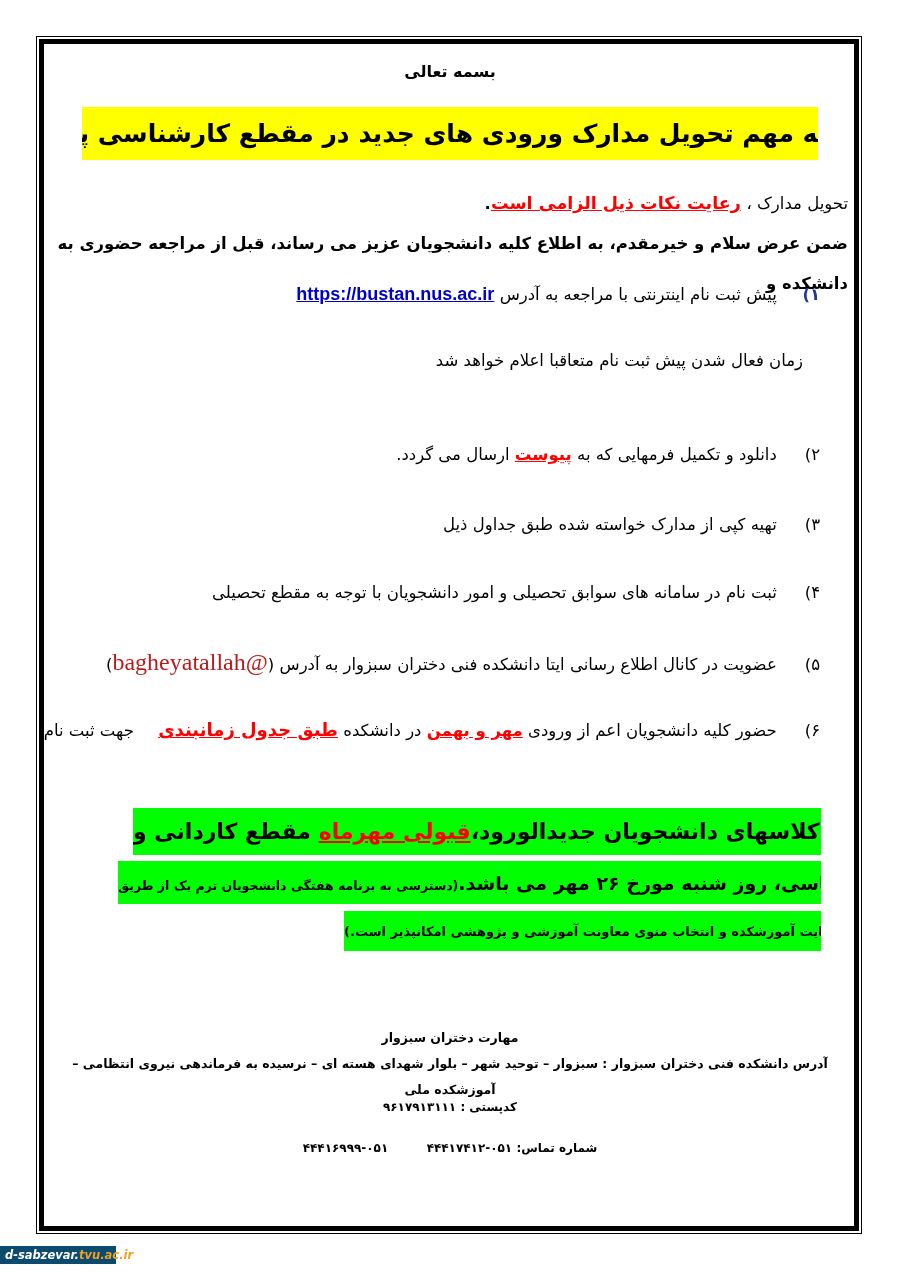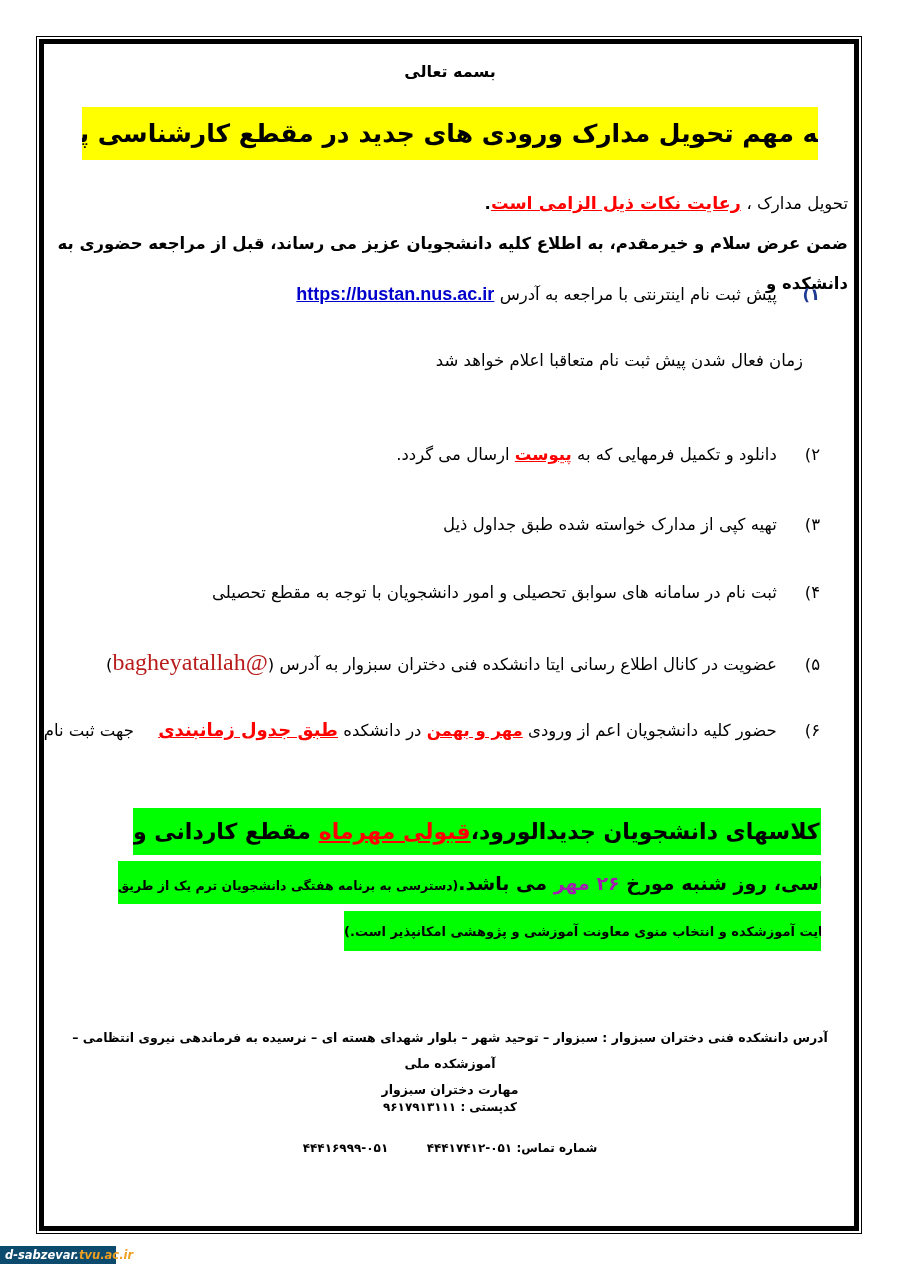--- a/index.html
+++ b/index.html
@@ -40,21 +40,21 @@
     .red-u { color:#ff0000; text-decoration:underline; font-weight:bold; }
     .red-ub { color:#ff0000; text-decoration:underline; font-weight:bold; font-size:18px;margin-left:19px; }
     .green-band {
       position:absolute; background:#00ff00; display:flex; align-items:center; justify-content:flex-end;
       white-space:nowrap; overflow:hidden; font-weight:bold; padding-right:4px; box-sizing:border-box;
     }
     .green1 { left:133px; top:808px; width:688px; height:47px; font-size:22px; }
     .green2 { left:118px; top:861px; width:703px; height:43px; font-size:19px; }
     .green3 { left:344px; top:911px; width:477px; height:40px; font-size:13px; }
     .green2 .small { font-size:12.5px; }
-    .red { color:#a21caf; }
+    .red { color:#000000; }
     .red-u-plain { color:#ff0000; text-decoration:underline; }
     .footer-addr {
       position:absolute; left:60px; width:780px; top:1025px; text-align:center; font-weight:bold;
       font-size:12.5px; line-height:26px;
     }
     .postal {
       position:absolute; left:0; width:900px; top:1100px; text-align:center; font-weight:bold; font-size:12px;
     }
     .phones {
       position:absolute; left:300px; width:300px; top:1141px; font-weight:bold; font-size:12px;
@@ -139,22 +139,22 @@
     <span>کارشناسی، روز شنبه مورخ</span>
     <span class="red">۲۶ مهر</span>
     <span>می باشد.</span><span class="small">(دسترسی به برنامه هفتگی دانشجویان ترم یک از طریق</span>
   </span>
 </div>
 <div class="green-band green3 rtl">
   <span>سایت آموزشکده و انتخاب منوی معاونت آموزشی و پژوهشی امکانپذیر است.)</span>
 </div>
 
 <div class="footer-addr rtl">
+  <div>مهارت دختران سبزوار</div>
   <div>آدرس دانشکده فنی دختران سبزوار : سبزوار – توحید شهر – بلوار شهدای هسته ای – نرسیده به فرماندهی نیروی انتظامی – آموزشکده ملی</div>
-  <div>مهارت دختران سبزوار</div>
 </div>
 
 <div class="postal rtl">
   <span>کدپستی :</span>
   <span>۹۶۱۷۹۱۳۱۱۱</span>
 </div>
 
 <div class="phones rtl">
   <span>شماره تماس:</span>
   <span>۰۵۱-۴۴۴۱۷۴۱۲</span>

